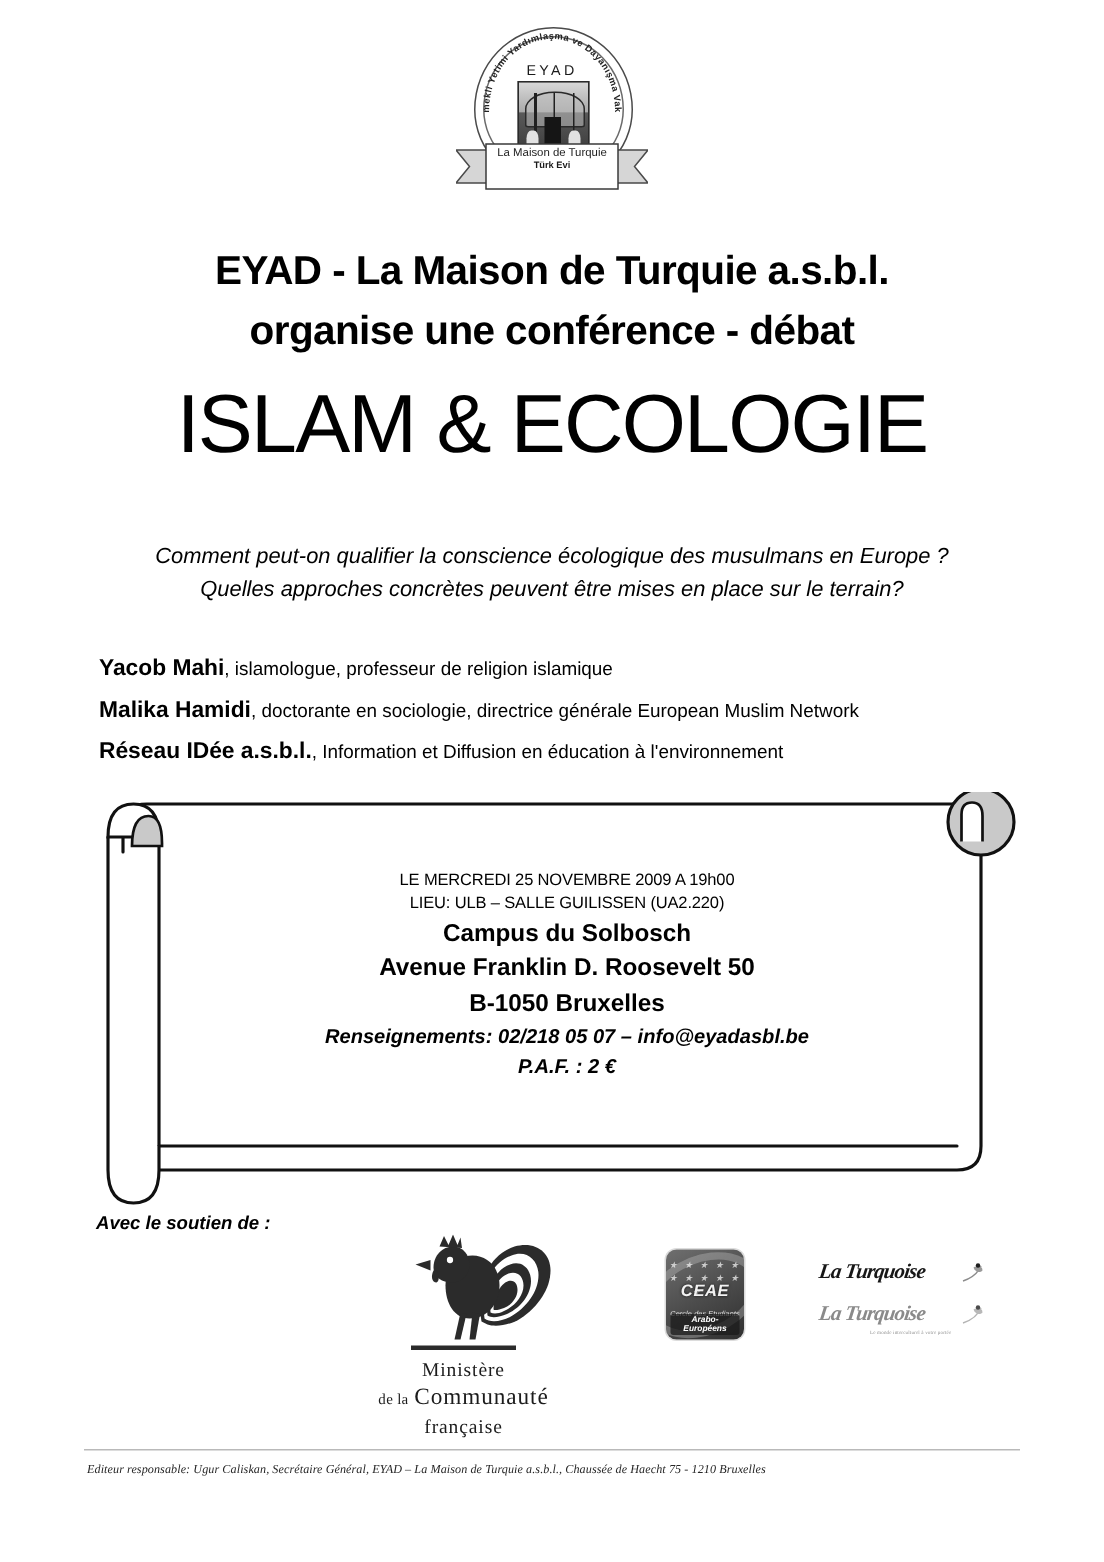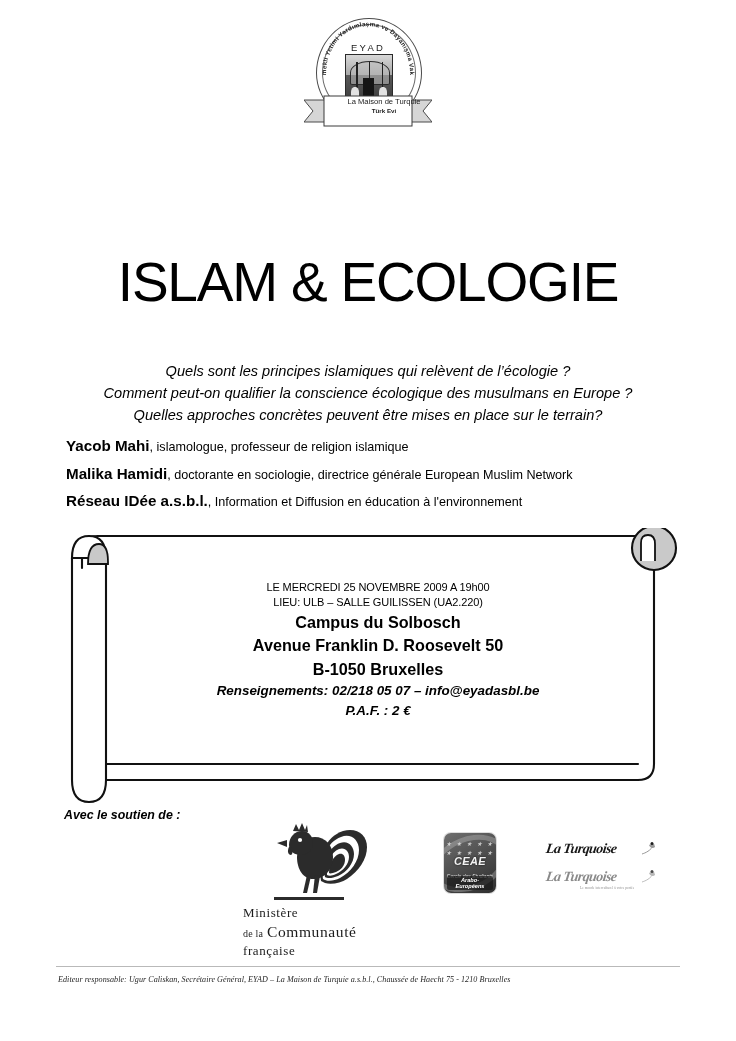--- a/index.html
+++ b/index.html
@@ -120,21 +120,20 @@
     height: 34px;
   }
   .logo-ribbon svg { display: block; }
   .logo-ribbon-lines {
     position: absolute;
     left: 28px;
     top: 80px;
     width: 84px;
     text-align: center;
     line-height: 1.15;
-    padding-left: 16px;
   }
   .logo-ribbon-l1 { font-size: 7.6px; color: #1a1a1a; }
   .logo-ribbon-l2 { font-size: 6.2px; color: #1a1a1a; font-weight: 700; }
 
   
   .org-line {
     position: absolute;
     left: 0;
     width: 736px;
     text-align: center;
@@ -235,20 +234,21 @@
     font-weight: 700;
     font-size: 12.4px;
     margin-top: 20px;
   }
 
   .min-logo {
     position: absolute;
     left: 243px;
     top: 823px;
     width: 132px;
+    text-align: center;
   }
   .min-rooster { width: 132px; height: 72px; display: block; }
   .min-rule {
     width: 70px; height: 3.2px; background: #2b2b2b;
     margin: 2px auto 4px auto;
   }
   .min-text {
     font-family: "Liberation Serif", serif;
     font-size: 13px;
     line-height: 1.34;
@@ -403,25 +403,26 @@
       </div>
 
       <div class="logo-ribbon-lines">
         <div class="logo-ribbon-l1">La Maison de Turquie</div>
         <div class="logo-ribbon-l2">Türk Evi</div>
       </div>
 
     </div>
   </div>
 
+  <div class="org-line org-line-1">EYAD - La Maison de Turquie a.s.b.l.</div>
+  <div class="org-line org-line-2">organise une conférence - débat</div>
 
   <div class="main-title">ISLAM &amp; ECOLOGIE</div>
 
   <div class="questions">
-    <div>Quels sont les principes islamiques qui relèvent de l’écologie ?</div>
     <div>Comment peut-on qualifier la conscience écologique des musulmans en Europe ?</div>
     <div>Quelles approches concrètes peuvent être mises en place sur le terrain?</div>
   </div>
 
   <div class="speakers">
 
     <div class="speaker-row">
       <span class="speaker-name">Yacob Mahi</span><span>, islamologue, professeur de religion islamique</span>
     </div>
     <div class="speaker-row">

